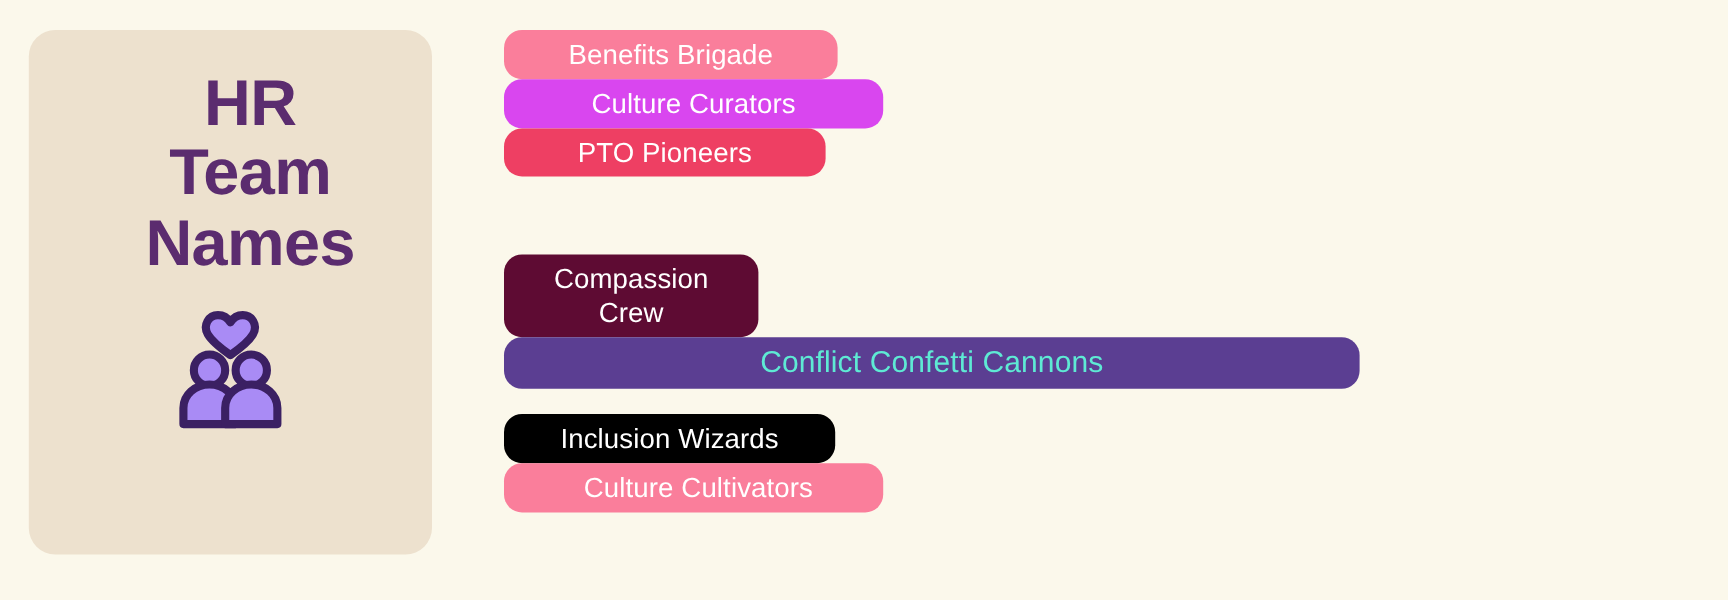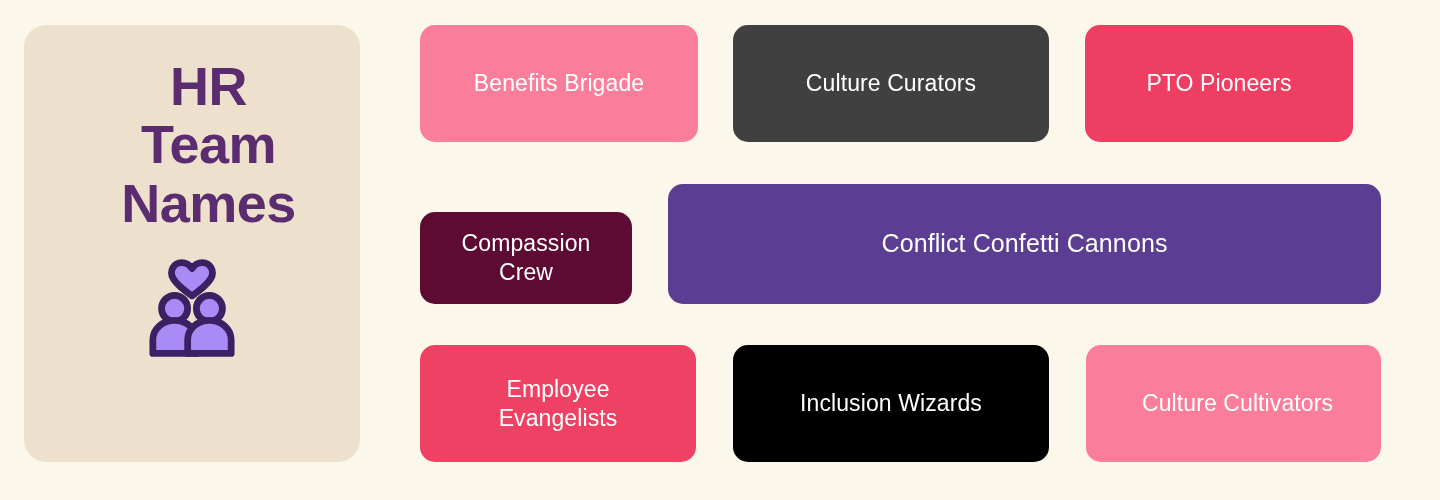--- a/index.html
+++ b/index.html
@@ -62,21 +62,21 @@
     left: 420px;
     top: 25px;
     width: 961px;
     height: 437px;
     display: flex;
     flex-direction: column;
     justify-content: space-between;
   }
   .grid-row {
     display: flex;
-    flex-direction: row;
+    flex-direction: column;
     align-items: stretch;
   }
   .card {
     border-radius: 15px;
     display: flex;
     align-items: center;
     justify-content: center;
     text-align: center;
     color: #FFFFFF;
     font-size: 23px;
@@ -126,43 +126,39 @@
       </svg>
     </span>
   </div>
 
   <div id="grid">
 
     <div class="grid-row" id="row-1">
       <div class="card" style="background: rgb(250, 126, 155); color: rgb(255, 255, 255);">
         <span class="card-label">Benefits Brigade</span>
       </div>
-      <div class="card" style="background: #404040; color: rgb(255, 255, 255);">
+      <div class="card" style="background: #d946ef; color: rgb(255, 255, 255);">
         <span class="card-label">Culture Curators</span>
       </div>
       <div class="card" style="background: rgb(238, 63, 99); color: rgb(255, 255, 255);">
         <span class="card-label">PTO Pioneers</span>
       </div>
     </div>
 
     <div class="grid-row" id="row-2">
       <div class="card" style="background: rgb(94, 11, 51); color: rgb(255, 255, 255); margin-top: 28px;">
         <span class="card-label">Compassion
 Crew</span>
       </div>
-      <div class="card" style="background: rgb(91, 62, 146); color: #ffffff;">
+      <div class="card" style="background: rgb(91, 62, 146); color: #5eead4;">
         <span class="card-label">Conflict Confetti Cannons</span>
       </div>
     </div>
 
     <div class="grid-row" id="row-3">
-      <div class="card" style="background: rgb(238, 65, 99); color: rgb(255, 255, 255);">
-        <span class="card-label">Employee
-Evangelists</span>
-      </div>
       <div class="card" style="background: #000000; color: rgb(255, 255, 255);">
         <span class="card-label">Inclusion Wizards</span>
       </div>
       <div class="card" style="background: rgb(250, 126, 155); color: rgb(255, 255, 255); padding-left: 24px;">
         <span class="card-label">Culture Cultivators</span>
       </div>
     </div>
 
   </div>
 </div>

